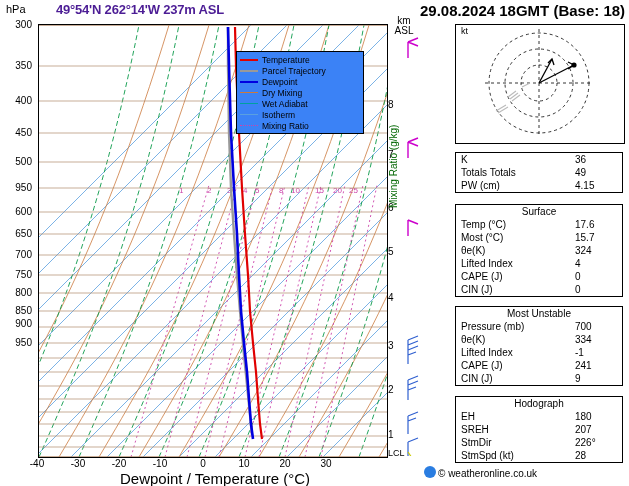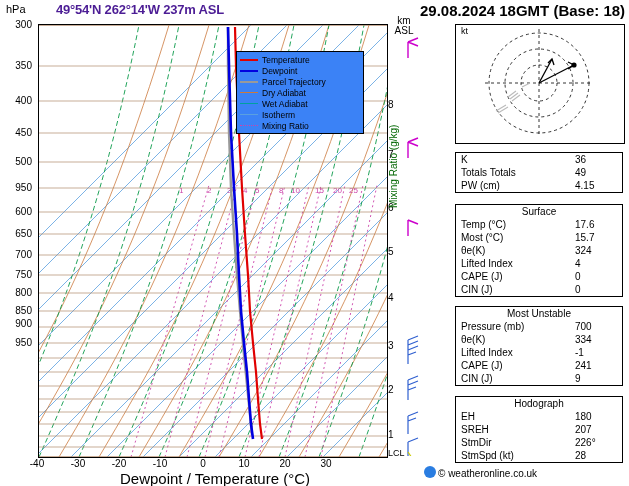--- a/index.html
+++ b/index.html
@@ -226,30 +226,30 @@
     </g>
   </svg>
 </div>
 
 <div class="abs" id="legend">
   <div class="lgrow">
     <span class="lgline" style="border-color:#e00000;"></span>
     <span class="lgtxt">Temperature</span>
   </div>
   <div class="lgrow">
+    <span class="lgline" style="border-color:#999999;"></span>
+    <span class="lgtxt">Parcel Trajectory</span>
+  </div>
+  <div class="lgrow">
     <span class="lgline" style="border-color:#0000e0;"></span>
     <span class="lgtxt">Dewpoint</span>
   </div>
   <div class="lgrow">
-    <span class="lgline" style="border-color:#999999;"></span>
-    <span class="lgtxt">Parcel Trajectory</span>
-  </div>
-  <div class="lgrow">
     <span class="lgline" style="border-color:#cc7a3d;border-top-width:1px;"></span>
-    <span class="lgtxt">Dry Adiabat</span>
+    <span class="lgtxt">Dry Mixing</span>
   </div>
   <div class="lgrow">
     <span class="lgline" style="border-color:#00a0a0;border-top-width:1px;"></span>
     <span class="lgtxt">Wet Adiabat</span>
   </div>
   <div class="lgrow">
     <span class="lgline" style="border-color:#5aa0e0;border-top-width:1px;"></span>
     <span class="lgtxt">Isotherm</span>
   </div>
   <div class="lgrow">

